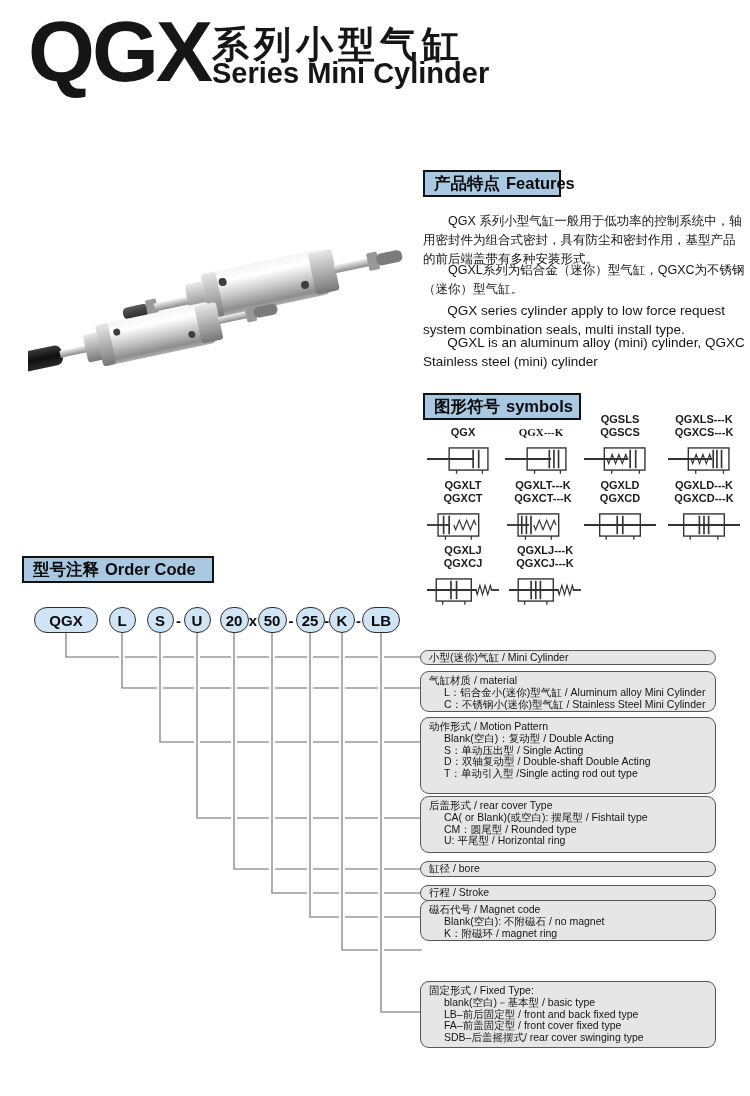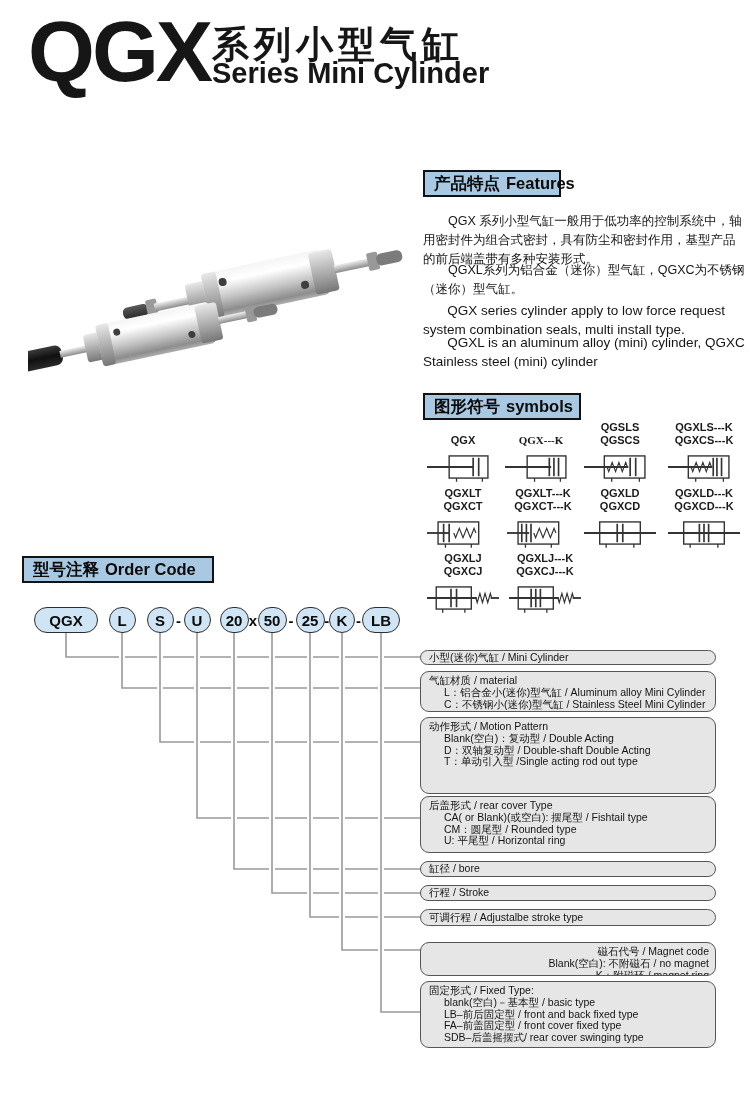--- a/index.html
+++ b/index.html
@@ -26,21 +26,21 @@
     font-weight:bold;font-size:16.5px;line-height:23px;white-space:nowrap;
     padding:0 9px;color:#0a0a0a;
   }
   .hdr-pill .en{margin-left:6px;}
   
   .feat-p{position:absolute;left:423px;width:324px;color:#151515;}
   .feat-cn{font-size:12.5px;line-height:1.52;text-indent:2em;}
   .feat-en{font-size:13.5px;line-height:1.42;text-indent:1.8em;}
   
   .sym-cell{position:absolute;text-align:center;}
-  .sym-lbls{min-height:26px;display:flex;flex-direction:column;justify-content:flex-end;align-items:center;margin-top:8px;}
+  .sym-lbls{min-height:26px;display:flex;flex-direction:column;justify-content:flex-end;align-items:center;}
   .sym-lbl{font-size:11px;font-weight:600;line-height:12.5px;color:#1a1a1a;white-space:nowrap;}
   .sym-svg{display:block;margin:2px auto 0 auto;}
   
   .oval{
     position:absolute;top:607px;height:26px;box-sizing:border-box;
     background:var(--ovalfill,#cfe4f4);border:1.5px solid #2e2e2e;border-radius:14px;
     display:flex;align-items:center;justify-content:center;
     font-size:15px;font-weight:bold;color:#0a0a0a;
   }
   .sep{
@@ -358,39 +358,40 @@
         <div class="t">小型(迷你)气缸 / Mini Cylinder</div>
       </div>
       <div class="obox multi" style="top: 671px; height: 41px; left: 420px;">
         <div class="t">气缸材质 / material</div>
         <div class="ln">L：铝合金小(迷你)型气缸 / Aluminum alloy Mini Cylinder</div>
         <div class="ln">C：不锈钢小(迷你)型气缸 /  Stainless Steel Mini Cylinder</div>
       </div>
       <div class="obox multi" style="top: 717px; height: 77px; left: 420px;">
         <div class="t">动作形式  / Motion Pattern</div>
         <div class="ln">Blank(空白)：复动型 / Double Acting</div>
+        <div class="ln">S：单动压出型  / Single Acting</div>
         <div class="ln">D：双轴复动型 / Double-shaft Double Acting</div>
         <div class="ln">T：单动引入型  /Single acting rod out type</div>
       </div>
       <div class="obox multi" style="top: 796px; height: 57px; left: 420px;">
         <div class="t">后盖形式 / rear  cover Type</div>
         <div class="ln">CA( or Blank)(或空白): 摆尾型 / Fishtail type</div>
         <div class="ln">CM：圆尾型 / Rounded type</div>
         <div class="ln">U: 平尾型 / Horizontal ring</div>
       </div>
       <div class="obox single" style="top: 861px; height: 16px; left: 420px;">
         <div class="t">缸径 / bore</div>
       </div>
       <div class="obox single" style="top: 885px; height: 16px; left: 420px;">
         <div class="t">行程 / Stroke</div>
       </div>
       <div class="obox single" style="top: 909px; height: 17px; left: 420px;">
         <div class="t">可调行程 / Adjustalbe stroke type</div>
       </div>
-      <div class="obox multi" style="top: 942px; height: 34px; left: 420px; text-align: right;">
+      <div class="obox multi" style="top: 900px; height: 41px; left: 420px;">
         <div class="t">磁石代号 / Magnet code</div>
         <div class="ln">Blank(空白): 不附磁石 / no magnet</div>
         <div class="ln">K：附磁环 / magnet ring</div>
       </div>
       <div class="obox multi" style="top: 981px; height: 67px; left: 420px;">
         <div class="t">固定形式 / Fixed Type:</div>
         <div class="ln">blank(空白)－基本型 / basic type</div>
         <div class="ln">LB–前后固定型 / front and back fixed type</div>
         <div class="ln">FA–前盖固定型 / front cover fixed type</div>
         <div class="ln">SDB–后盖摇摆式/ rear cover swinging type</div>

